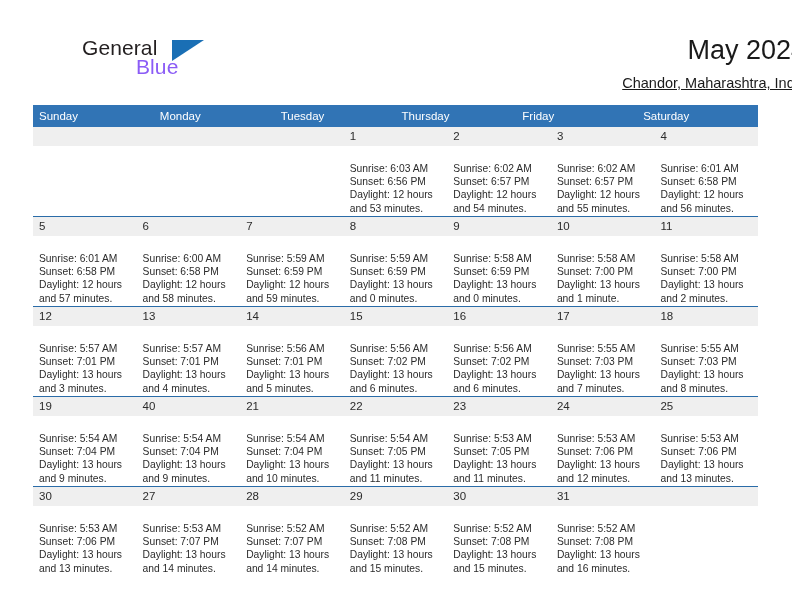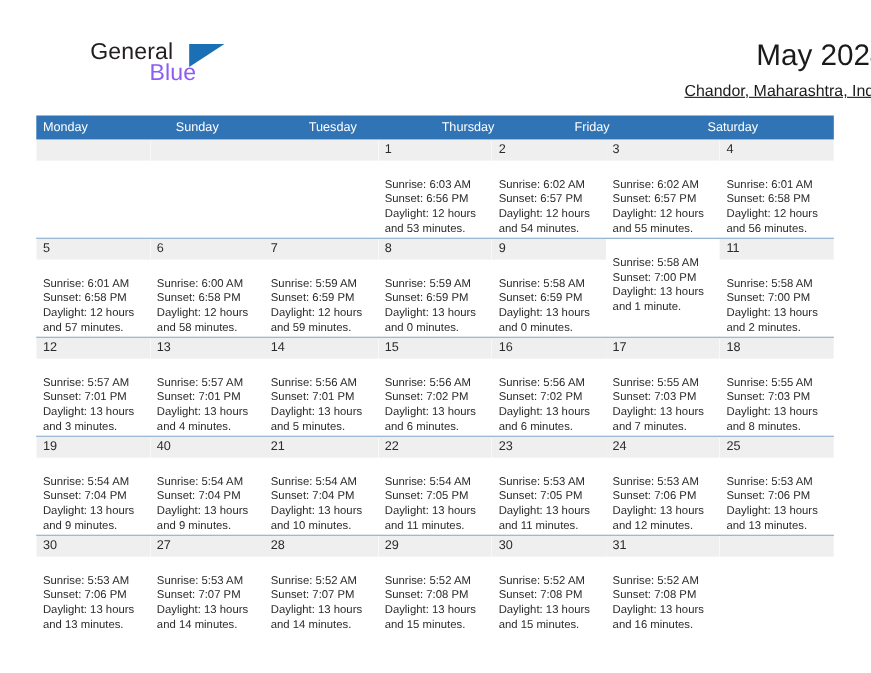--- a/index.html
+++ b/index.html
@@ -161,22 +161,22 @@
 
   <div class="title-block">
     <div class="cal-title">May 2024</div>
     <div class="cal-location">Chandor, Maharashtra, India</div>
   </div>
 
 </div>
 
 <div class="calendar">
   <div class="weekday-header" id="weekday-header">
+      <div class="weekday-cell">Sunday</div>
       <div class="weekday-cell">Monday</div>
-      <div class="weekday-cell">Sunday</div>
       <div class="weekday-cell">Tuesday</div>
       <div class="weekday-cell">Thursday</div>
       <div class="weekday-cell">Friday</div>
       <div class="weekday-cell">Saturday</div>
     </div>
   <div id="weeks-container">
       <div class="week-row">
         <div class="day-cell empty">
           <div class="day-number-band"></div>
           <div class="day-body"></div>
@@ -266,20 +266,21 @@
         <div class="day-cell">
           <div class="day-number-band">9</div>
           <div class="day-body">
             <div class="day-line">Sunrise: 5:58 AM</div>
             <div class="day-line">Sunset: 6:59 PM</div>
             <div class="day-line">Daylight: 13 hours</div>
             <div class="day-line">and 0 minutes.</div>
           </div>
         </div>
         <div class="day-cell">
+          <div class="day-number-band">10</div>
           <div class="day-body">
             <div class="day-line">Sunrise: 5:58 AM</div>
             <div class="day-line">Sunset: 7:00 PM</div>
             <div class="day-line">Daylight: 13 hours</div>
             <div class="day-line">and 1 minute.</div>
           </div>
         </div>
         <div class="day-cell">
           <div class="day-number-band">11</div>
           <div class="day-body">

